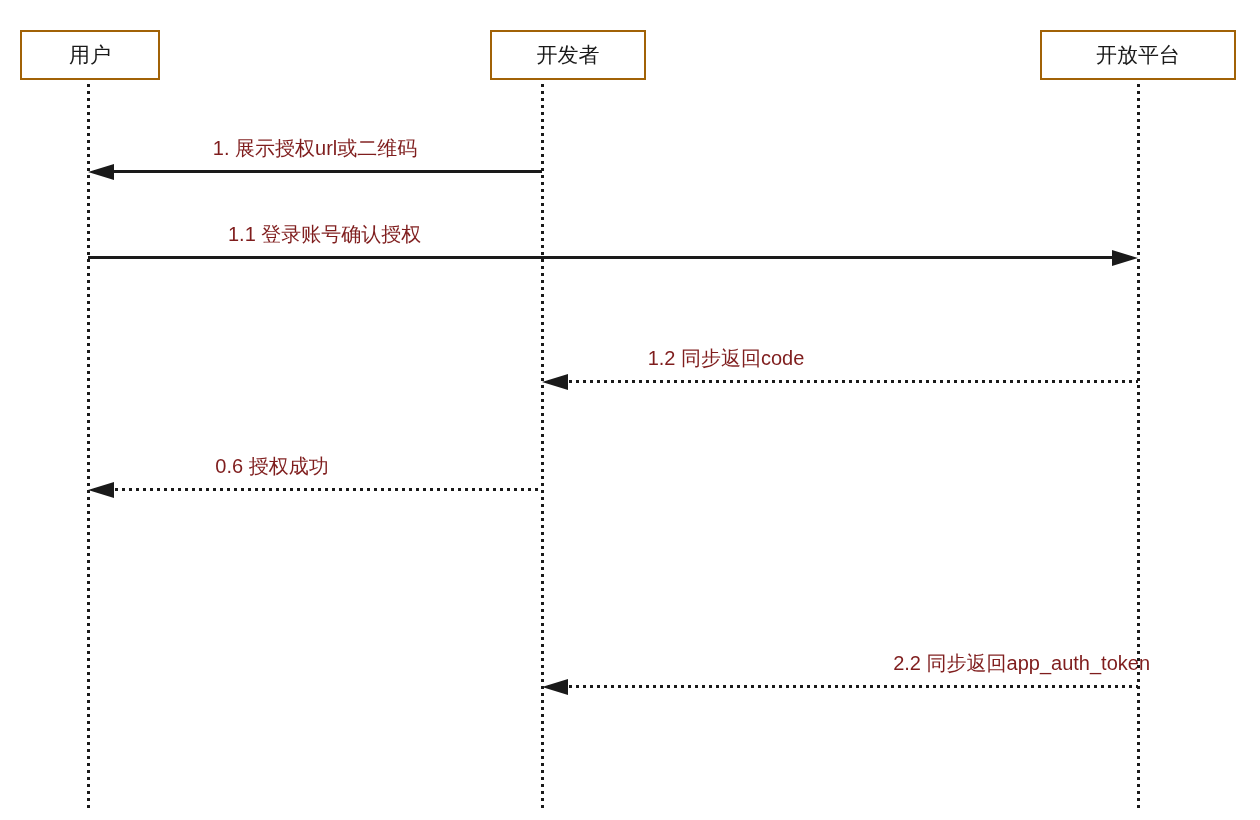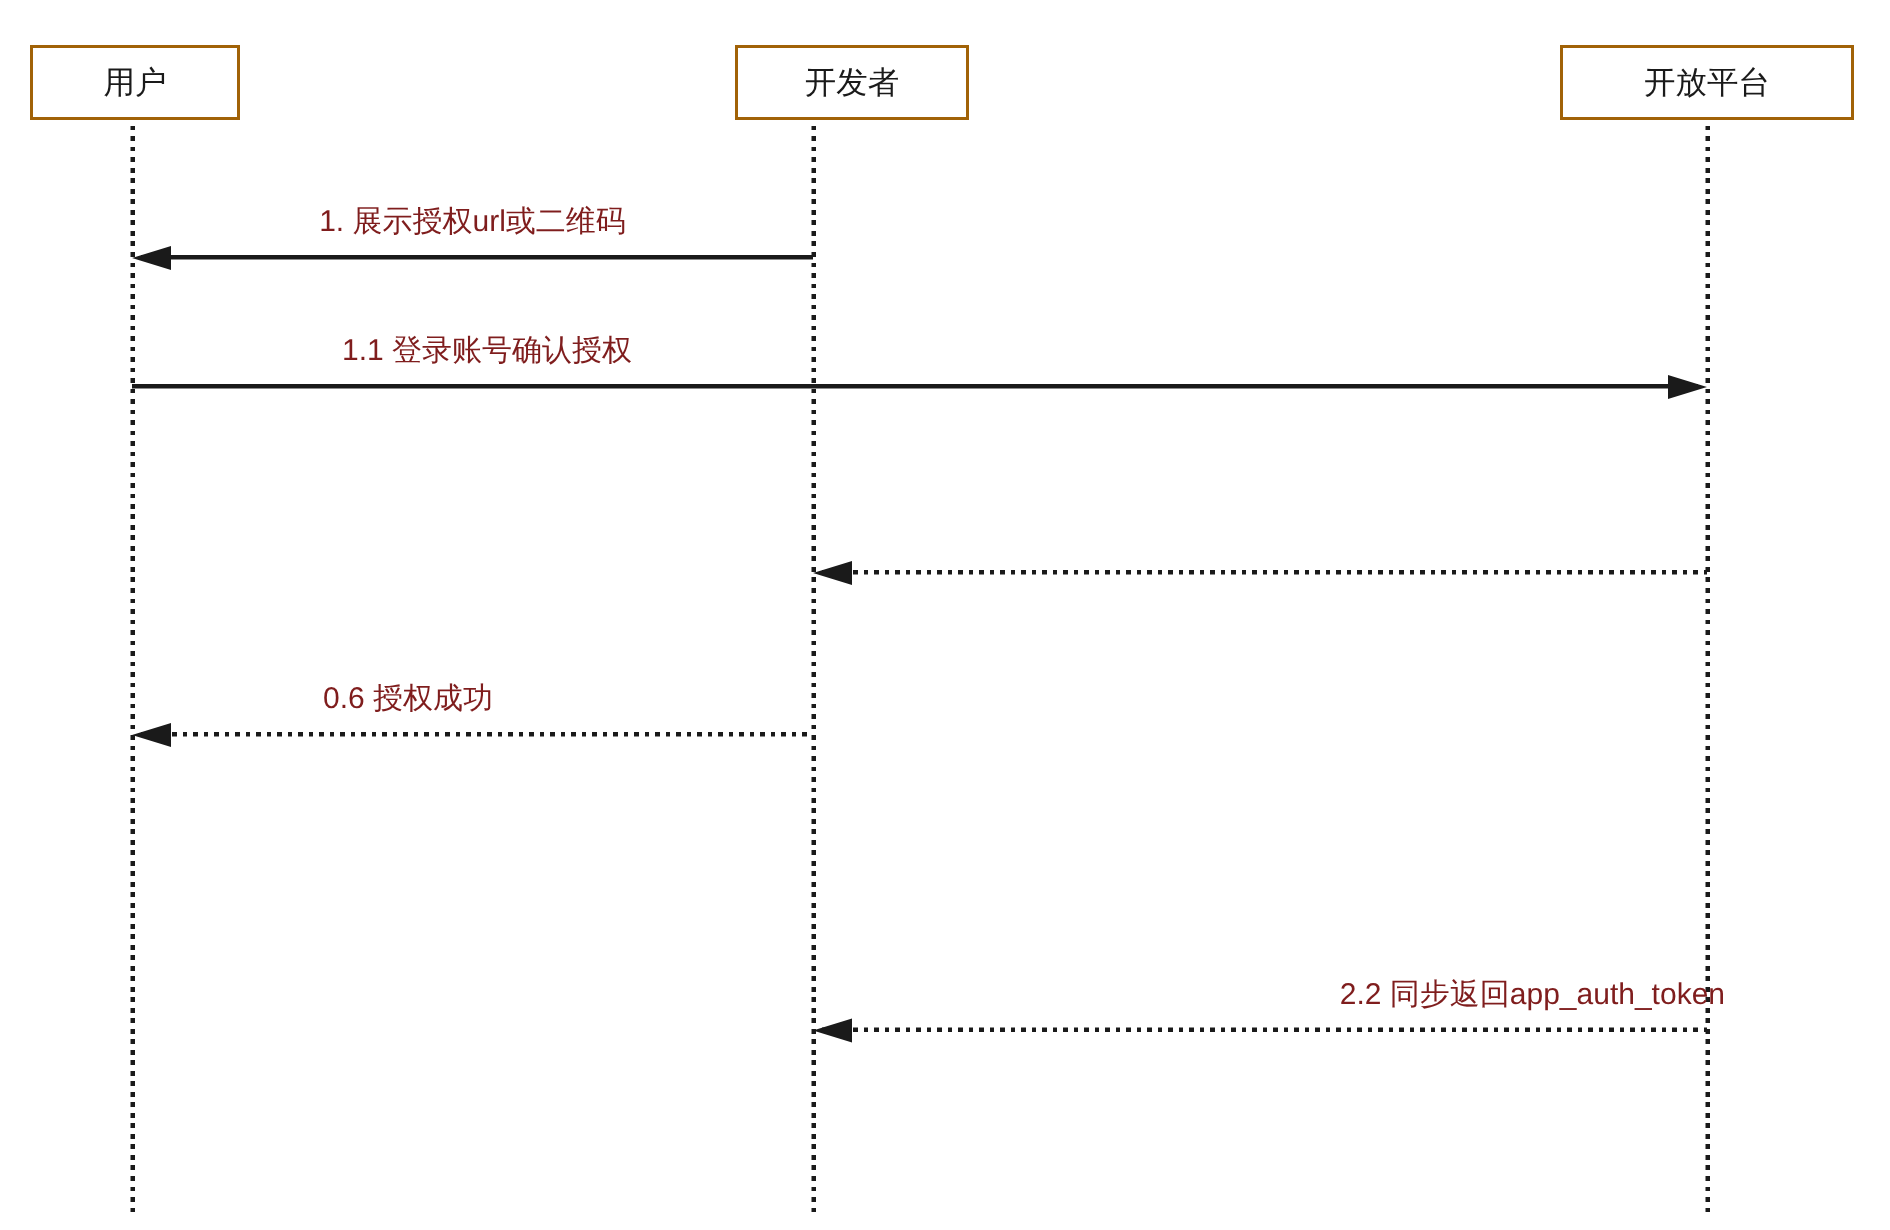--- a/index.html
+++ b/index.html
@@ -96,20 +96,21 @@
     <div class="arrowhead left"></div>
   </div>
 
   <div class="message" style="left:88px; top:216px; width:1050px;">
     <div class="msg-label" style="left:140px; text-align:left;">1.1 登录账号确认授权</div>
     <div class="msg-line solid" style="left:0; right:6px;"></div>
     <div class="arrowhead right"></div>
   </div>
 
   <div class="message" style="left:542px; top:340px; width:596px;">
+    <div class="msg-label" style="left:34px; width:300px; text-align:center;">1.2 同步返回code</div>
     <div class="msg-line dotted" style="left:6px; right:0;"></div>
     <div class="arrowhead left"></div>
   </div>
 
   <div class="message" style="left:88px; top:448px; width:454px;">
     <div class="msg-label" style="left:34px; width:300px; text-align:center;">0.6 授权成功</div>
     <div class="msg-line dotted" style="left:6px; right:0;"></div>
     <div class="arrowhead left"></div>
   </div>
 

